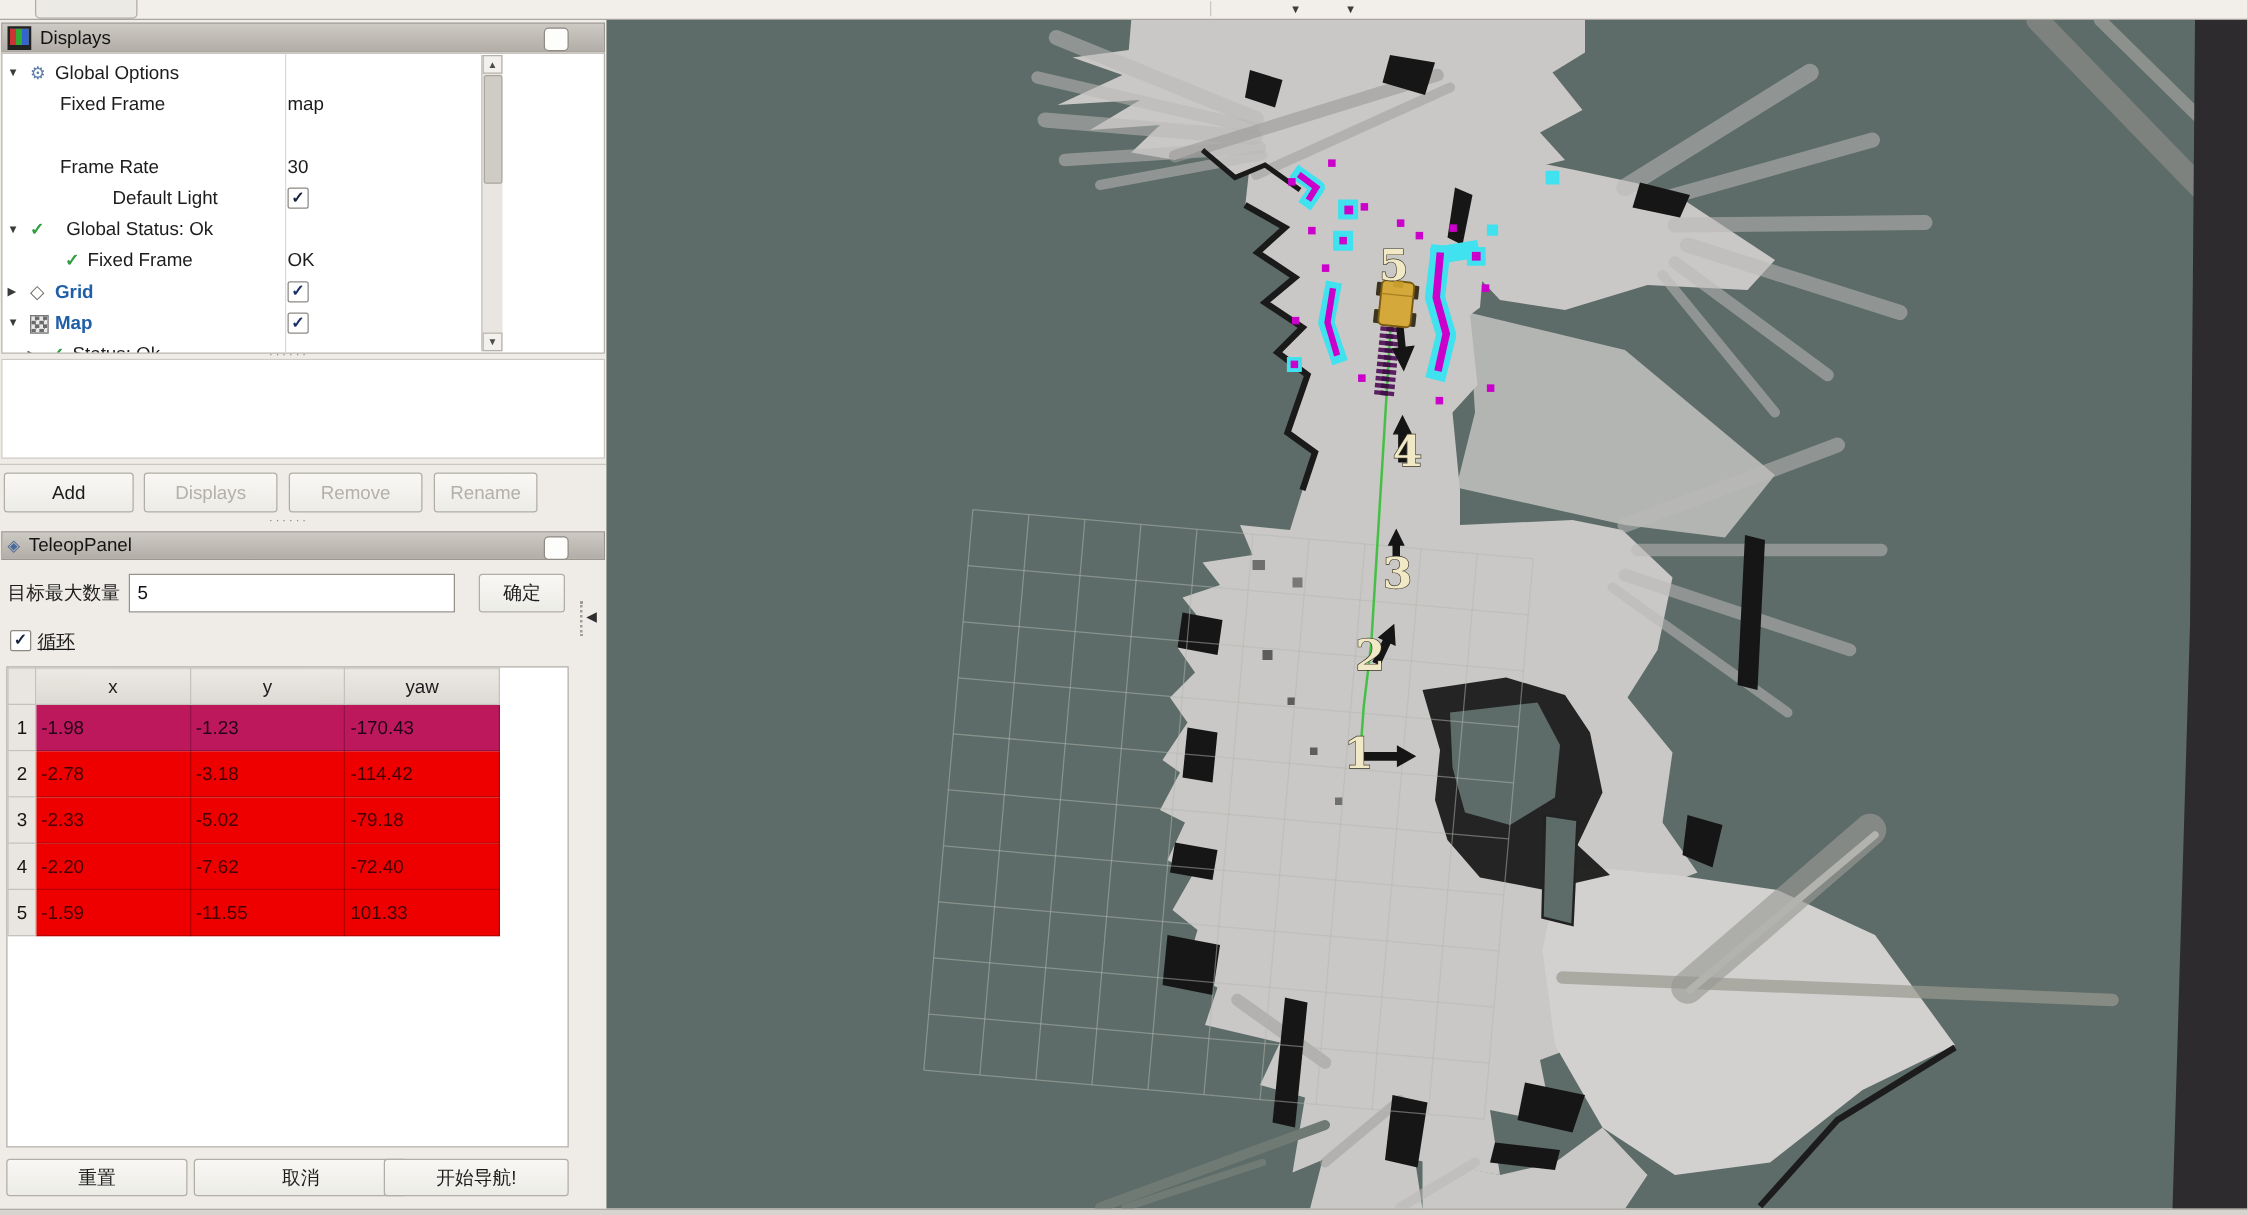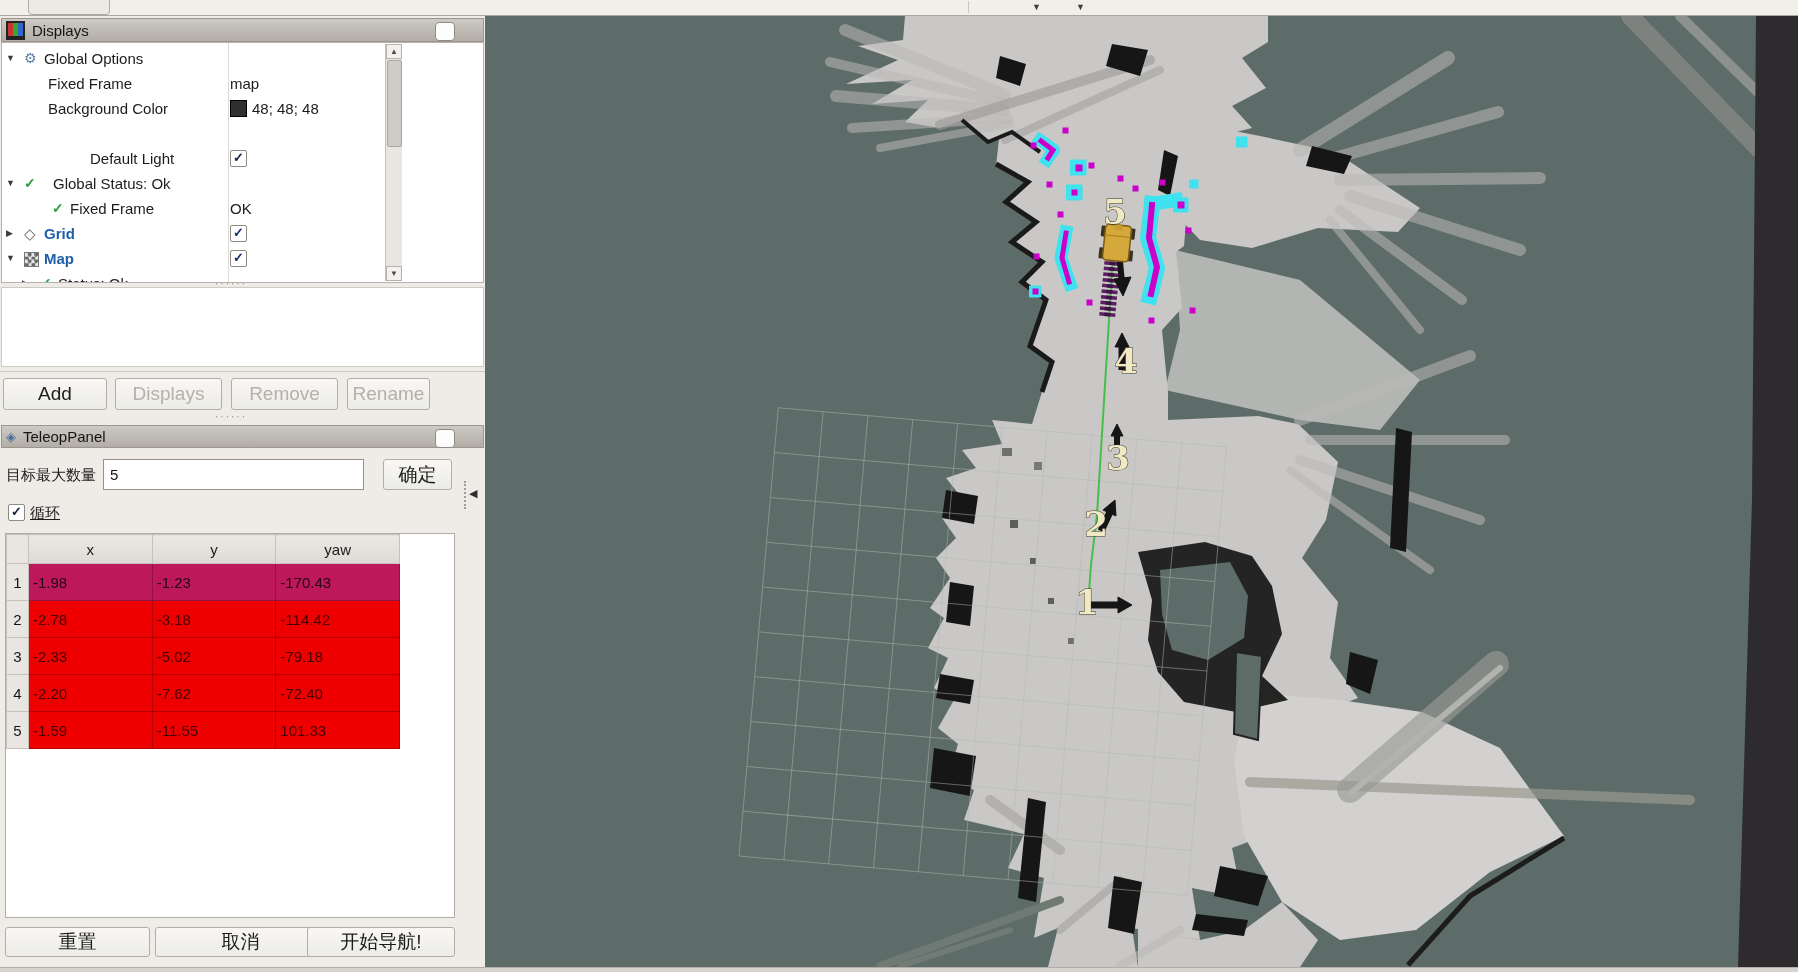--- a/index.html
+++ b/index.html
@@ -24,21 +24,21 @@
   .greenck{color:#2e9e3e;font-weight:bold;font-size:14px;}
   .bluelbl{color:#1f5fa8;font-weight:bold;}
   .colsep{left:226px;top:0;width:1px;height:239px;background:#dddad4;}
   .vcol{left:228px;}
   .scroll{left:383px;top:1px;width:16px;height:237px;background:#e9e6e1;border-left:1px solid #c4c1bb;}
   .scroll .sa{position:absolute;left:0;width:16px;height:15px;background:#f3f1ed;border:1px solid #b5b1ab;box-sizing:border-box;font-size:8px;text-align:center;line-height:13px;color:#4c4c4c;}
   .scroll .thumb{position:absolute;left:1px;top:16px;width:13px;height:85px;background:#cfccc6;border:1px solid #aaa69f;border-radius:2px;}
   .descbox{left:1px;top:287px;width:483px;height:80px;background:#fff;border:1px solid #cdc9c3;box-sizing:border-box;}
   .dots{color:#8f8b85;font-size:10px;letter-spacing:2px;}
   
-  .btn{display:flex;align-items:center;justify-content:center;background:linear-gradient(#f9f7f4,#ecece7);border:1px solid #b1ada7;border-radius:3px;font-size:19px;color:#1c1c1c;box-sizing:border-box;cursor:default;}
+  .btn{display:flex;align-items:center;justify-content:center;background:linear-gradient(#f9f7f4,#ecece7);border:1px solid #b1ada7;border-radius:3px;font-size:15px;color:#1c1c1c;box-sizing:border-box;cursor:default;}
   .btn.disabled{color:#b4b0aa;}
   .swatch{display:inline-block;width:15px;height:15px;background:#2f2f2f;border:1px solid #000;top:4px;}
   
   .input{background:#fff;border:1px solid #96928b;box-sizing:border-box;font-size:15px;padding:0 6px;color:#111;font-family:"Liberation Sans",sans-serif;}
   .tblwrap{left:5px;top:533px;width:450px;height:385px;background:#fff;border:1px solid #b0aca6;box-sizing:border-box;}
   table.goals{border-collapse:collapse;width:394px;table-layout:fixed;}
   table.goals th{background:linear-gradient(#ece9e4,#ddd9d3);border:1px solid #c5c2bc;font-weight:normal;height:26px;font-size:15px;}
   table.goals td{height:36px;border:1px solid rgba(0,0,0,0.22);font-size:15px;padding:0 4px;color:#141414;}
   td.gut,th.gut{background:#e9e6e1 !important;border:1px solid #c5c2bc !important;text-align:center;width:19px;color:#222;}
   tr.blue td:not(.gut){background:#be185d;color:rgba(0,0,10,0.82);}
@@ -76,26 +76,25 @@
       <span class="caret" style="left:4px;">▼</span>
       <span style="left:22px;color:#5b7da8;font-size:14px;">⚙</span>
       <span style="left:42px;">Global Options</span>
     </div>
 
     <div class="trow" style="top:28px;">
       <span style="left:46px;">Fixed Frame</span>
       <span class="vcol">map</span>
     </div>
 
-    <div class="trow" style="top:53px;">
-      <span style="left:46px;">Background Color</span>
-      <span class="swatch vcol"></span>
-      <span style="left:250px;">48; 48; 48</span>
-    </div>
-
+
+    <div class="trow" style="top:78px;">
+      <span style="left:46px;">Frame Rate</span>
+      <span class="vcol">30</span>
+    </div>
 
     <div class="trow" style="top:103px;">
       <span style="left:46px;margin-left:42px;">Default Light</span>
       <span class="chk dark vcol">✓</span>
     </div>
 
     <div class="trow" style="top:128px;">
       <span class="caret" style="left:4px;">▼</span>
       <span class="greenck" style="left:22px;">✓</span>
       <span style="left:51px;">Global Status: Ok</span>

